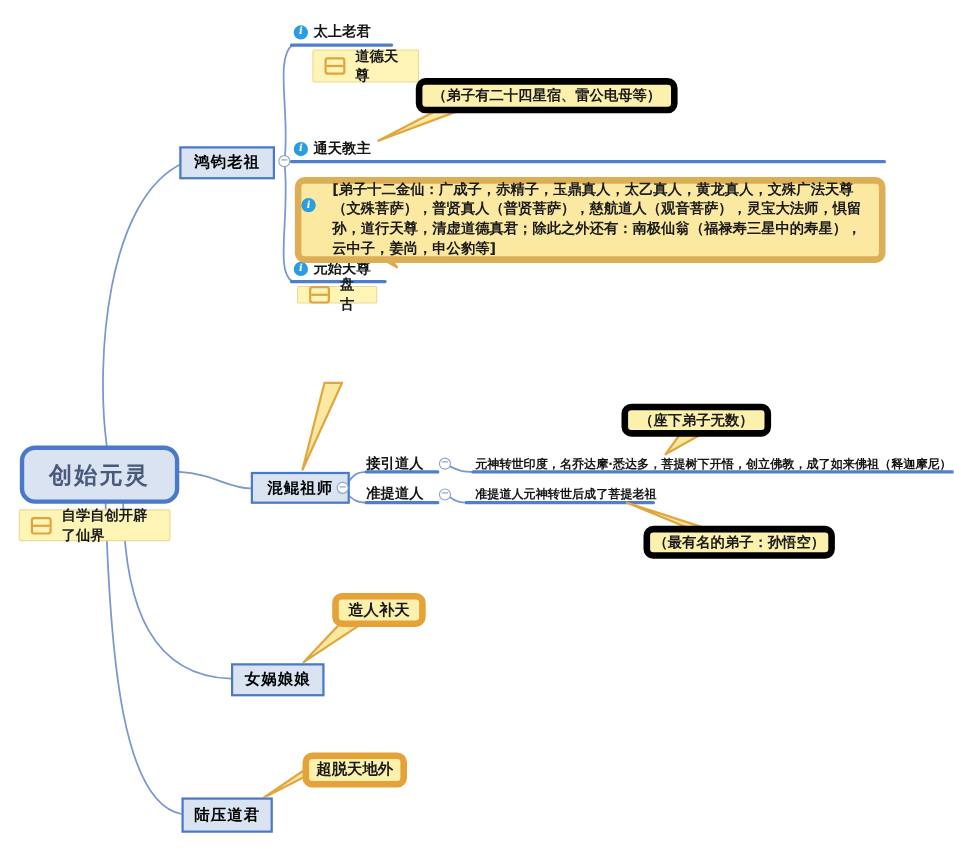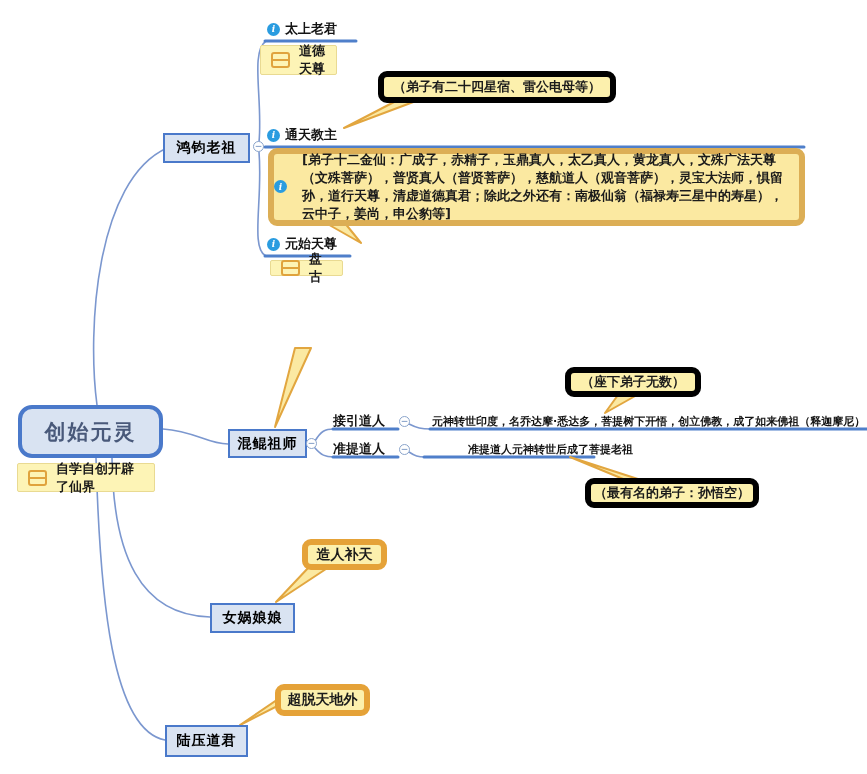--- a/index.html
+++ b/index.html
@@ -124,42 +124,42 @@
     <span>自学自创开辟了仙界</span>
   </div>
 
   <div class="abs node" style="left:163px;top:133px;width:87px;height:30px;">
     <span>鸿钧老祖</span>
   </div>
   <div class="abs collapse" style="left:253px;top:141px;">
       <span>−</span>
     </div>
 
-  <div class="abs node" style="left:228px;top:429px;width:79px;height:29px;">
+  <div class="abs node" style="left:228px;top:429px;width:90px;height:29px;">
     <span>混鲲祖师</span>
   </div>
   <div class="abs collapse" style="left:306px;top:438px;">
       <span>−</span>
     </div>
 
   <div class="abs node" style="left:210px;top:603px;width:85px;height:30px;">
     <span>女娲娘娘</span>
   </div>
 
   <div class="abs node" style="left:165px;top:725px;width:83px;height:32px;">
     <span>陆压道君</span>
   </div>
 
   <div class="abs line-topic" style="left:267px;top:20px;">
     <span class="info-icon">
         <span>i</span>
       </span>
     <span>太上老君</span>
   </div>
-  <div class="abs note" style="left:260px;top:45px;width:77px;height:30px;">
+  <div class="abs note" style="left:284px;top:45px;width:97px;height:30px;">
     <span class="note-icon"></span>
     <span>道德天尊</span>
   </div>
 
   <div class="abs line-topic" style="left:267px;top:126px;">
     <span class="info-icon">
         <span>i</span>
       </span>
     <span>通天教主</span>
   </div>
@@ -172,21 +172,21 @@
   </div>
   <div class="abs note" style="left:270px;top:260px;width:73px;height:16px;">
     <span class="note-icon"></span>
     <span>盘古</span>
   </div>
 
   <div class="abs callout" style="left:378px;top:71px;width:238px;height:32px;">
     <span>（弟子有二十四星宿、雷公电母等）</span>
   </div>
 
-  <div class="abs callout big" style="left:268px;top:148px;width:537px;height:78px;">
+  <div class="abs callout big" style="left:268px;top:161px;width:537px;height:78px;">
     <span>[弟子十二金仙：广成子，赤精子，玉鼎真人，太乙真人，黄龙真人，文殊广法天尊（文殊菩萨），普贤真人（普贤菩萨），慈航道人（观音菩萨），灵宝大法师，惧留孙，道行天尊，清虚道德真君；除此之外还有：南极仙翁（福禄寿三星中的寿星），云中子，姜尚，申公豹等]</span>
   </div>
   <div class="abs info-icon big-info">
       <span>i</span>
     </div>
 
 
   <div class="abs line-topic" style="left:333px;top:412px;">
     <span>接引道人</span>
   </div>
@@ -196,21 +196,21 @@
   <div class="abs detail" style="left:432px;top:414px;">
     <span>元神转世印度，名乔达摩·悉达多，菩提树下开悟，创立佛教，成了如来佛祖（释迦摩尼）</span>
   </div>
 
   <div class="abs line-topic" style="left:333px;top:440px;">
     <span>准提道人</span>
   </div>
   <div class="abs collapse" style="left:399px;top:444px;">
       <span>−</span>
     </div>
-  <div class="abs detail" style="left:432px;top:442px;margin-left:36px;">
+  <div class="abs detail" style="left:432px;top:442px;">
     <span>准提道人元神转世后成了菩提老祖</span>
   </div>
 
   <div class="abs callout" style="left:565px;top:367px;width:136px;height:30px;">
     <span>（座下弟子无数）</span>
   </div>
 
   <div class="abs callout" style="left:585px;top:478px;width:174px;height:30px;">
     <span>（最有名的弟子：孙悟空）</span>
   </div>

